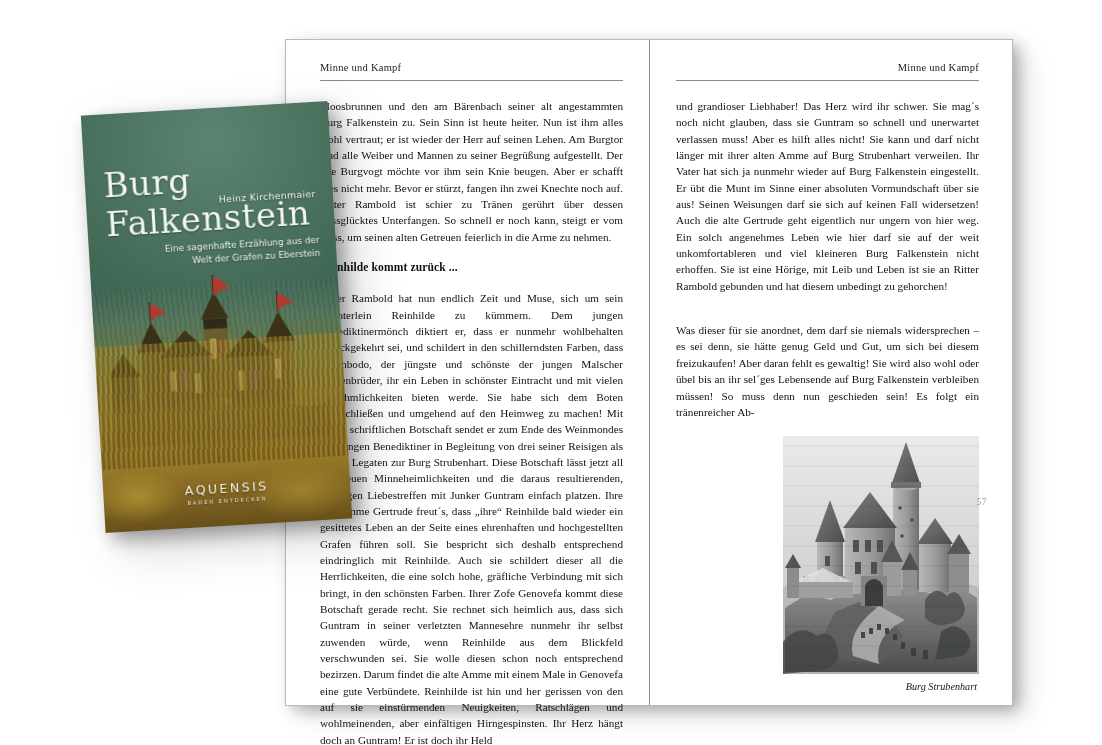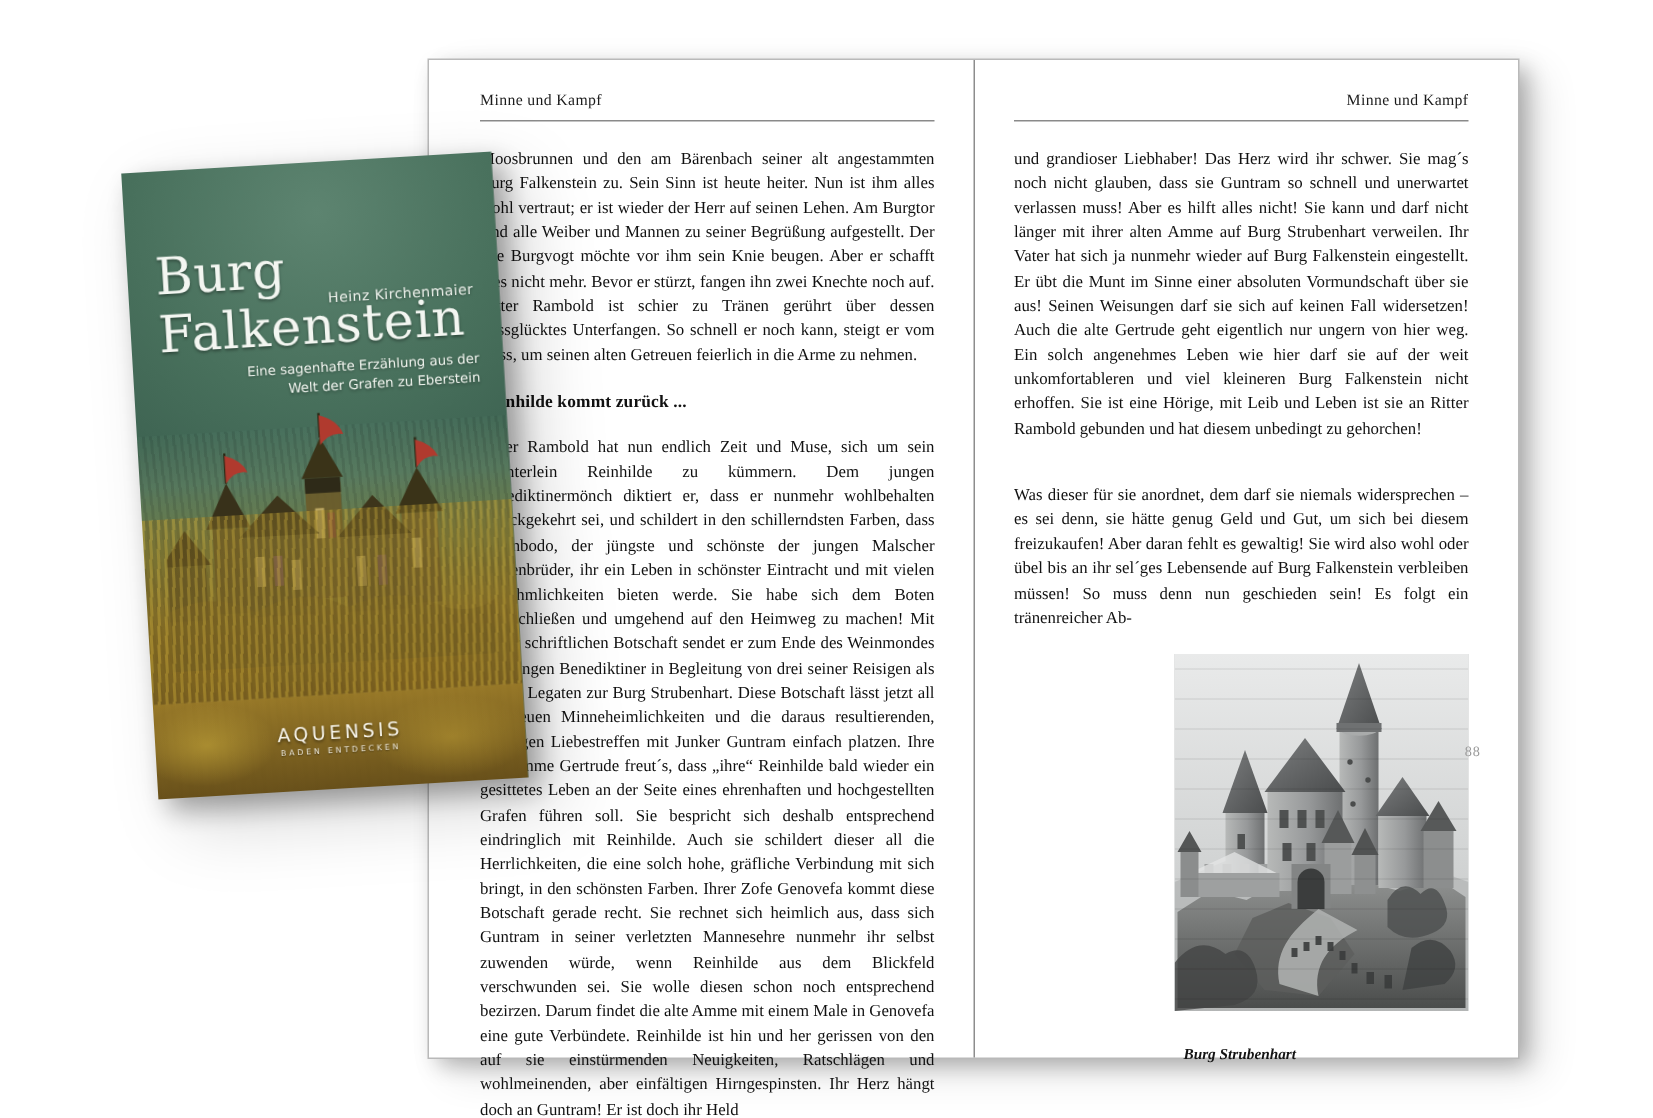--- a/index.html
+++ b/index.html
@@ -114,24 +114,24 @@
   .figure-img {
     display: block;
     margin: 0 0 0 auto;
     width: 196px;
     height: 238px;
     position: relative;
     overflow: hidden;
     background: #c9cbcb;
   }
   .figcaption {
-    margin-top: 24px;
-    text-align: center;
+    margin-top: 7px;
+    text-align: right;
     font-style: italic;
-    font-weight: bold;
+    font-weight: normal;
     font-size: 10.2px;
     color: #141414;
     padding-right: 2px;
   }
 
   
   #cover-wrap {
     position: absolute;
     left: 93px;
     top: 108px;
@@ -407,21 +407,21 @@
               <path d="M0 10 H196 M0 30 H196 M0 50 H196 M0 70 H196 M0 90 H196
                        M0 110 H196 M0 130 H196 M0 150 H196 M0 170 H196 M0 190 H196
                        M0 210 H196 M0 230 H196"></path>
             </g>
           </svg>
         </div>
         <div class="figcaption">Burg Strubenhart</div>
       </div>
     </div>
 
-    <div class="folio">88</div>
+    <div class="folio">57</div>
   </div>
 </div>
 
 <div id="cover-wrap">
   <div id="cover">
     <div class="cover-bg"></div>
     <div class="cover-scene"></div>
 
     <div class="cover-castle">
       <svg viewBox="0 0 220 100" width="100%" height="100%" preserveAspectRatio="none">

